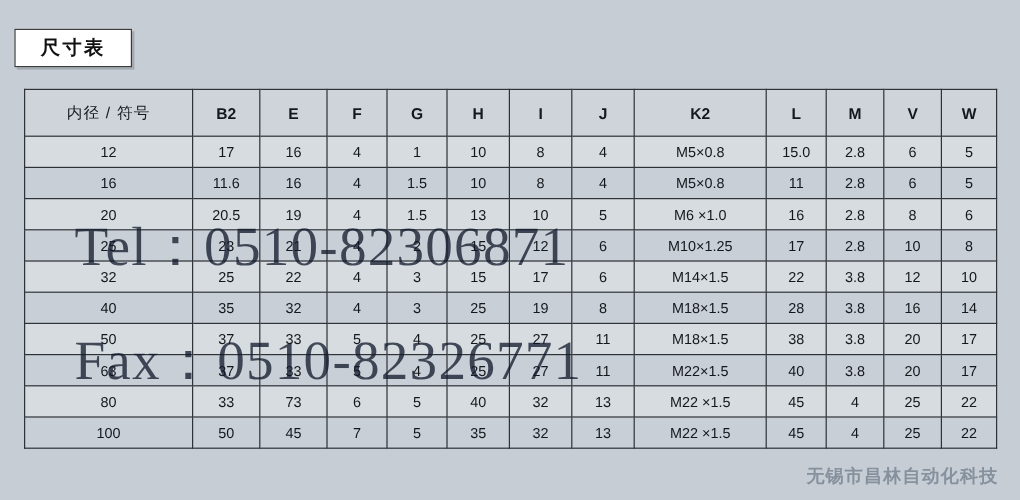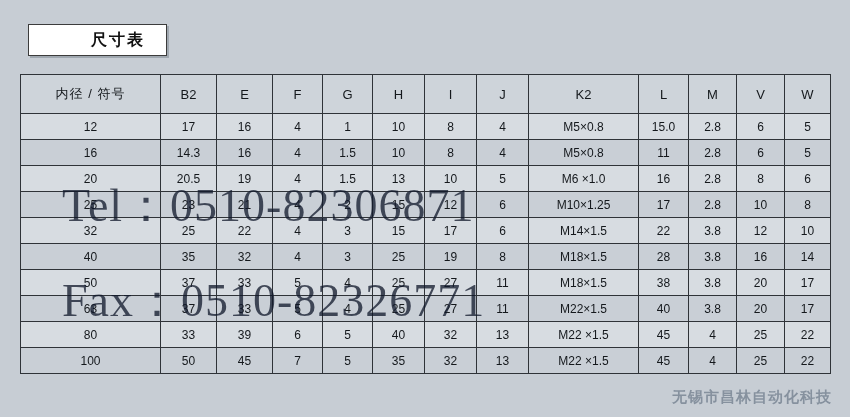--- a/index.html
+++ b/index.html
@@ -17,35 +17,34 @@
   .page {
     position: absolute;
     left: 0; top: 0;
     width: 850px;
     height: 417px;
   }
 
   
   .title-tab {
     position: absolute;
-    left: 28px;
+    left: 12px;
     top: 24px;
     width: 96px;
     height: 30px;
     background: #ffffff;
     border: 1px solid #3c3c3c;
     display: flex;
     align-items: center;
     justify-content: center;
     font-size: 16px;
     font-weight: bold;
     color: #111111;
     letter-spacing: 2px;
     box-shadow: 2px 2px 0 rgba(90,100,110,0.35);
-    padding-left: 41px;
   }
 
   
   .table-wrap {
     position: absolute;
     left: 20px;
     top: 74px;
     width: 810px;
   }
   table.dims {
@@ -60,21 +59,21 @@
     font-size: 12px;
     color: #14181c;
     height: 25px;
     padding: 0 2px;
     white-space: nowrap;
     background-clip: padding-box;
   }
   table.dims thead th {
     height: 38px;
     font-size: 13px;
-    font-weight: normal;
+    font-weight: bold;
     background: #ced4da;
   }
   table.dims tbody tr:nth-child(odd) td {
     background: #d7dce1;
   }
   table.dims tbody tr:nth-child(even) td {
     background: #c9cfd6;
   }
   table.dims td.first, table.dims th.first {
     font-weight: normal;
@@ -185,21 +184,21 @@
           <td>8</td>
           <td>4</td>
           <td>M5×0.8</td>
           <td>15.0</td>
           <td>2.8</td>
           <td>6</td>
           <td>5</td>
         </tr>
         <tr>
           <td class="first">16</td>
-          <td>14.3</td>
+          <td>11.6</td>
           <td>16</td>
           <td>4</td>
           <td>1.5</td>
           <td>10</td>
           <td>8</td>
           <td>4</td>
           <td>M5×0.8</td>
           <td>11</td>
           <td>2.8</td>
           <td>6</td>
@@ -291,21 +290,21 @@
           <td>11</td>
           <td>M22×1.5</td>
           <td>40</td>
           <td>3.8</td>
           <td>20</td>
           <td>17</td>
         </tr>
         <tr>
           <td class="first">80</td>
           <td>33</td>
-          <td>39</td>
+          <td>73</td>
           <td>6</td>
           <td>5</td>
           <td>40</td>
           <td>32</td>
           <td>13</td>
           <td>M22 ×1.5</td>
           <td>45</td>
           <td>4</td>
           <td>25</td>
           <td>22</td>

